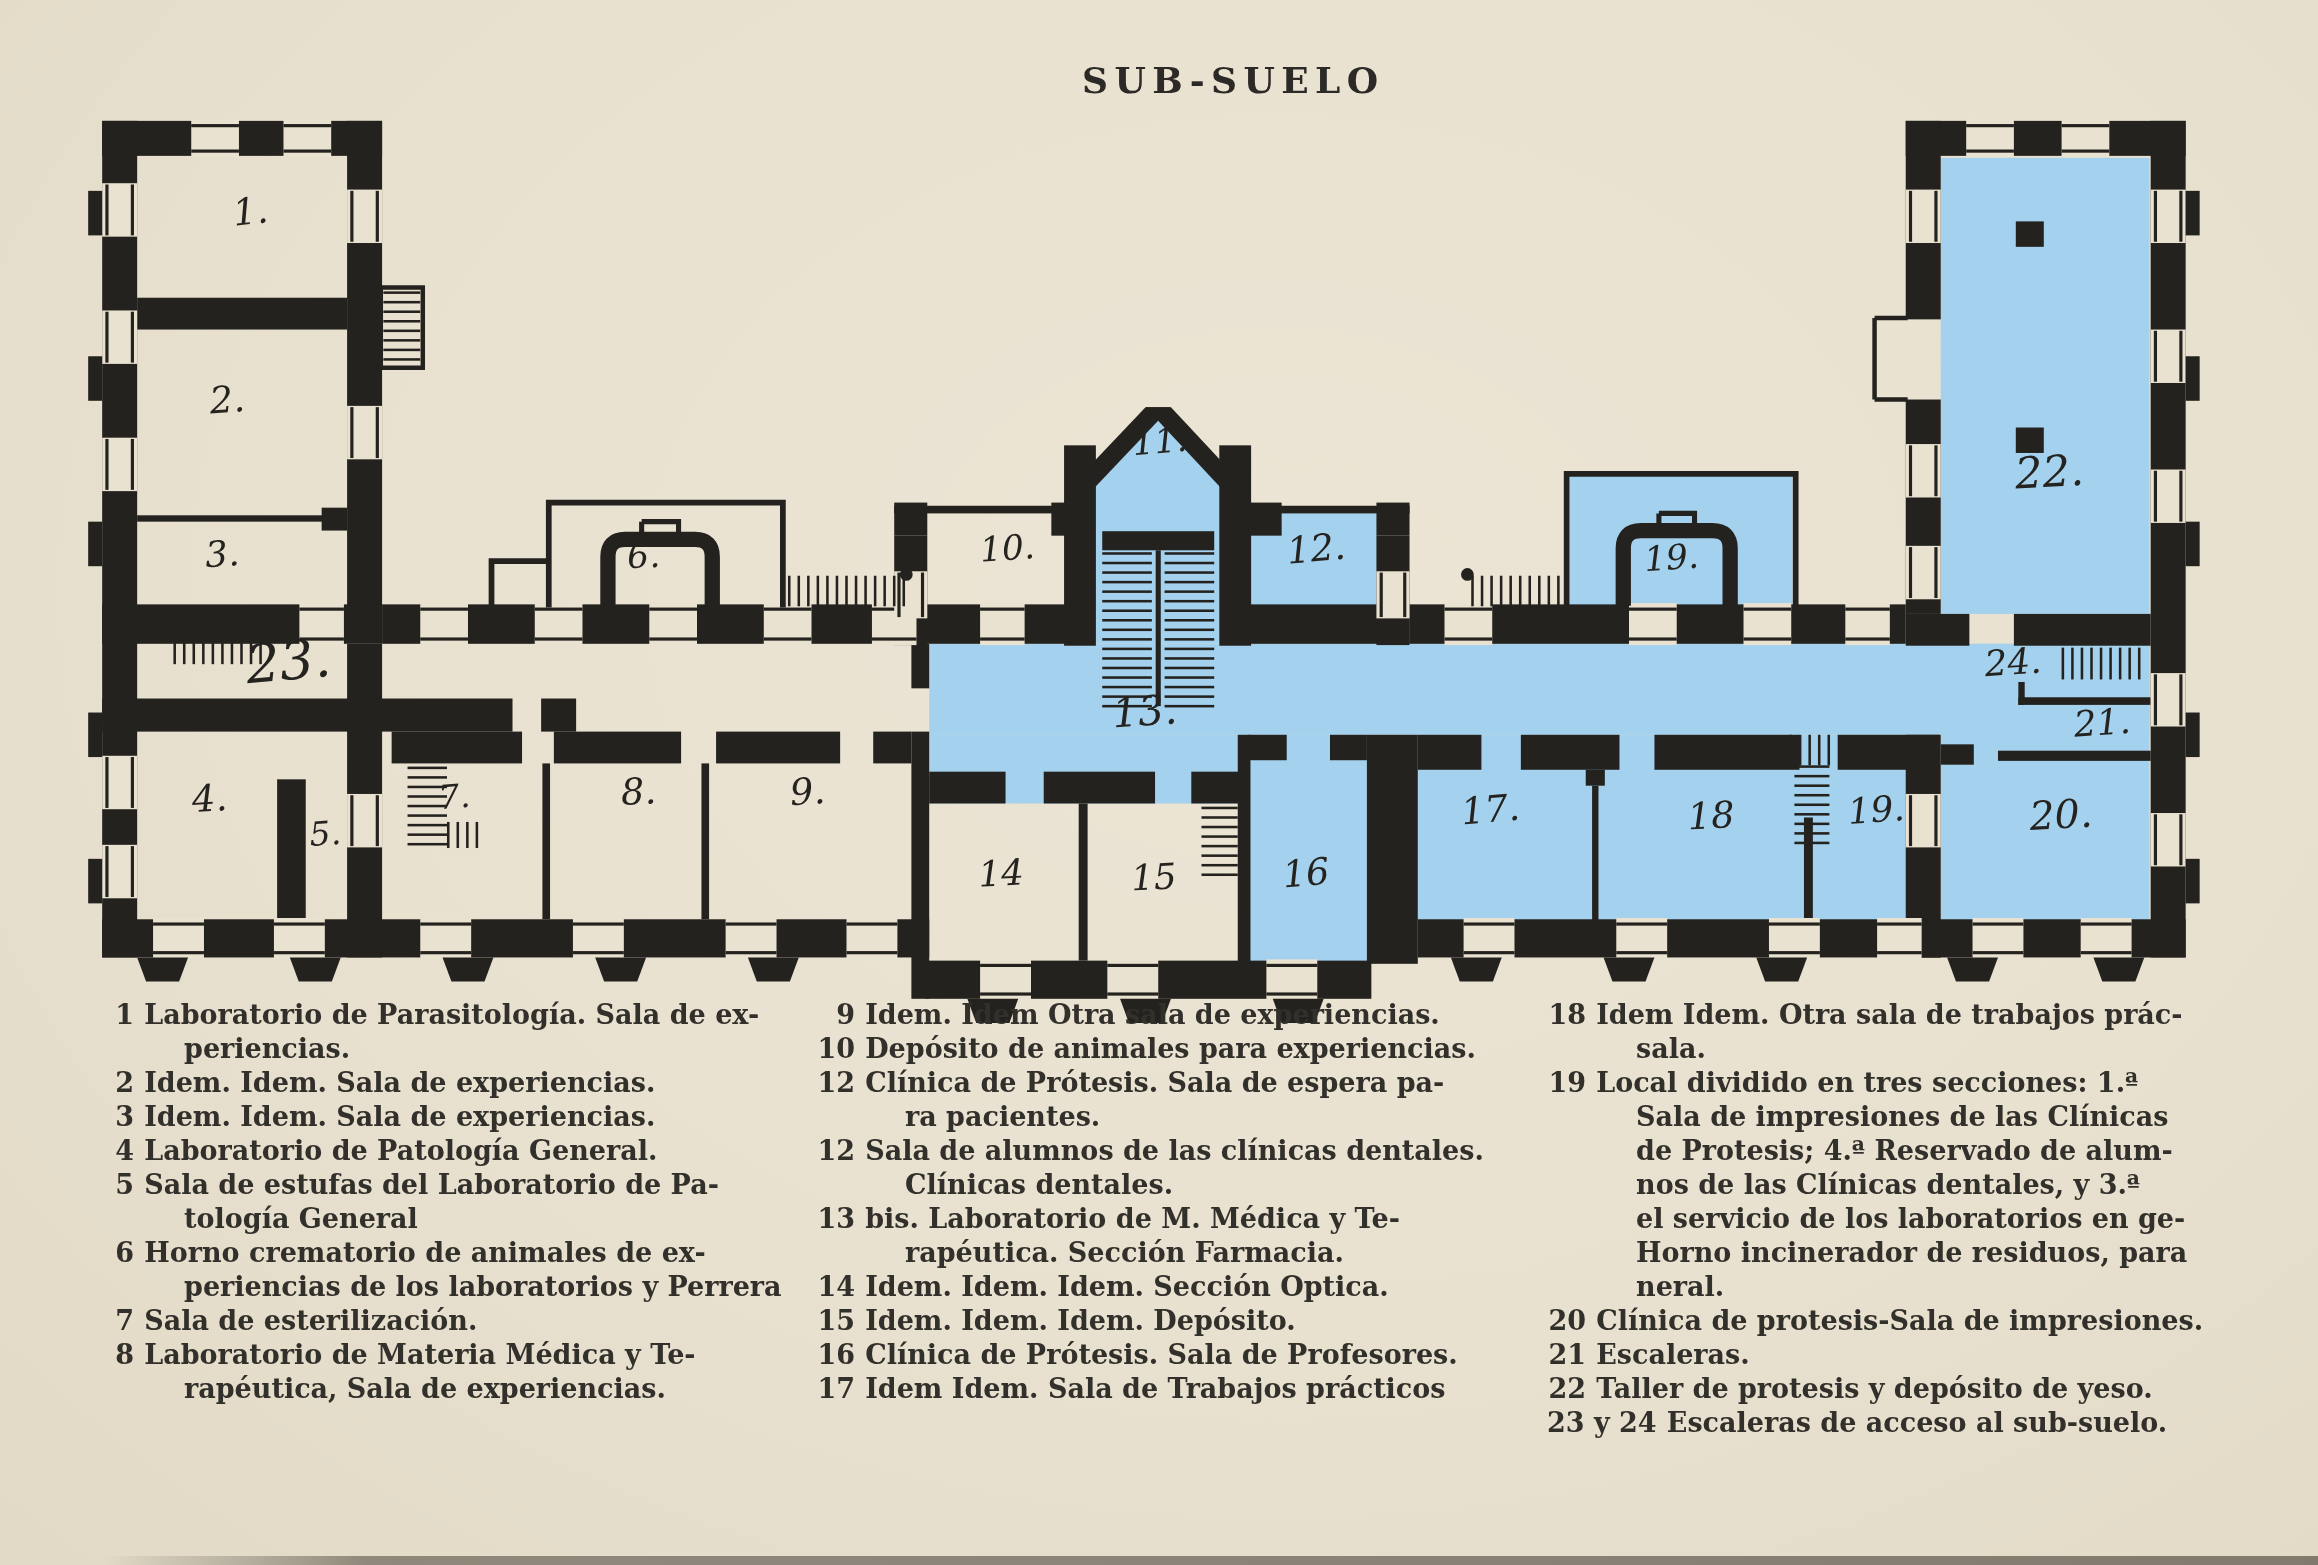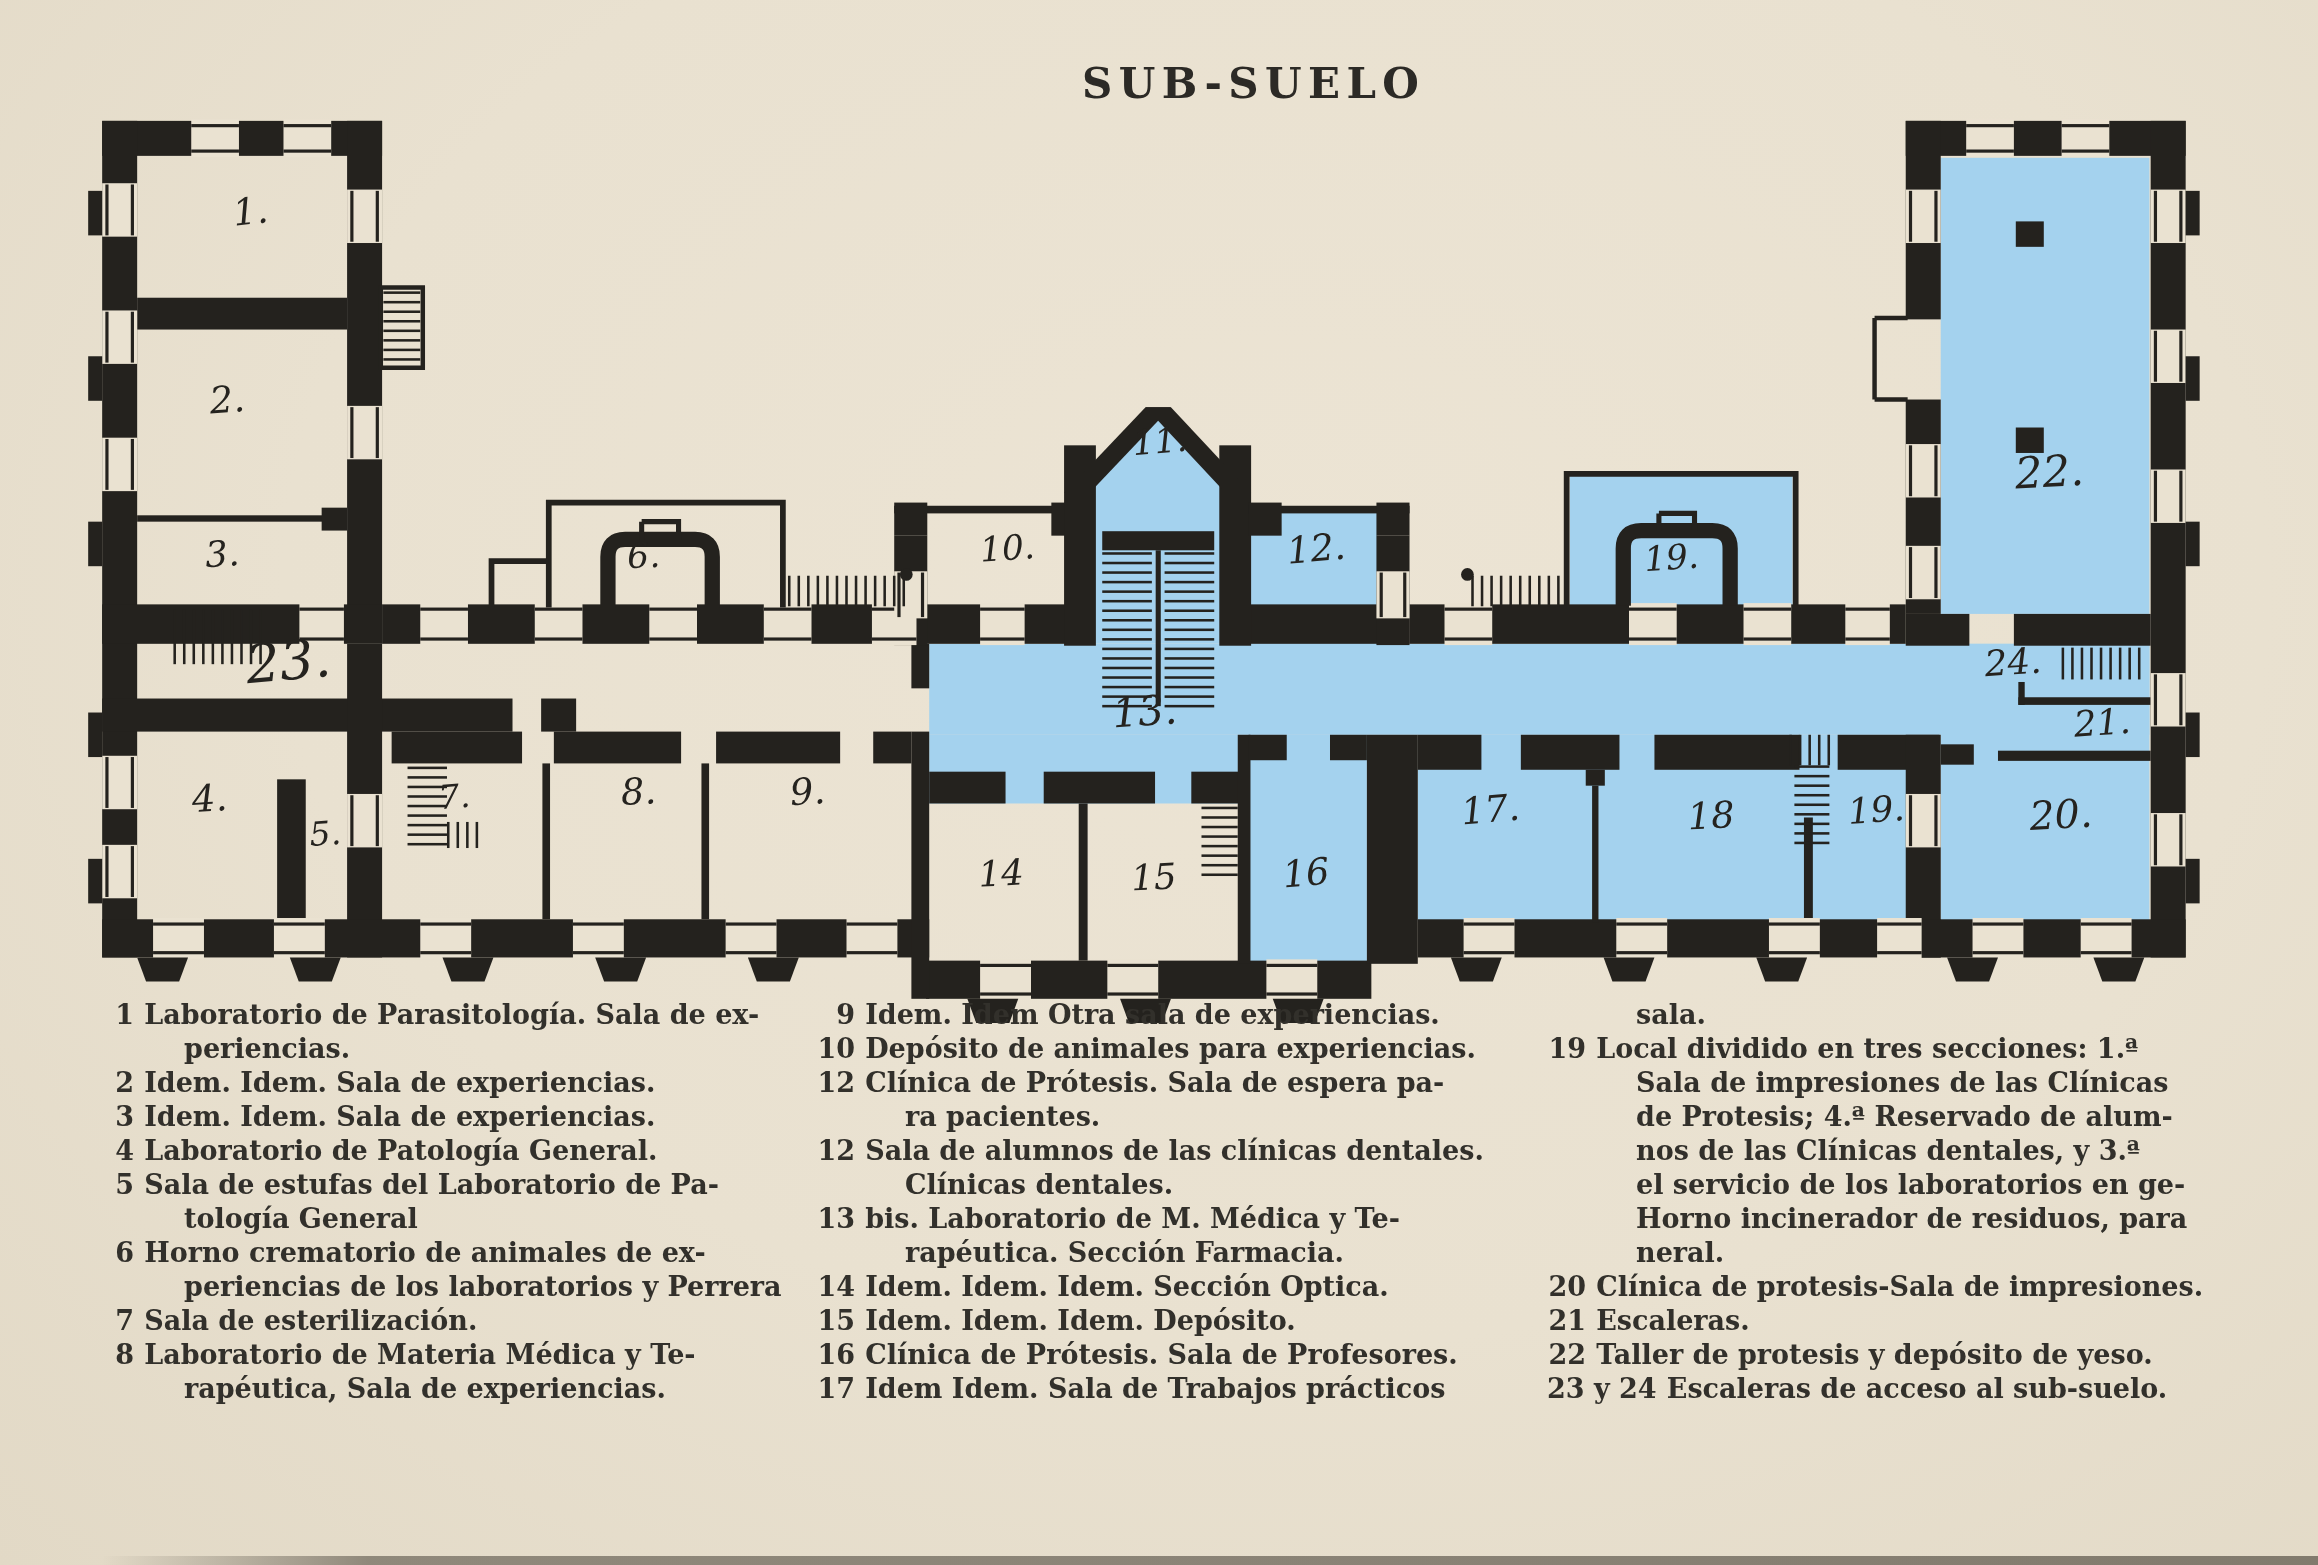--- a/index.html
+++ b/index.html
@@ -1,19 +1,19 @@
 <!DOCTYPE html>
 <html style="font-size:10.2px"><head>
 <meta charset="utf-8">
 <style>
   html,body{margin:0;padding:0;background:#d8d0bf;}
   .page{position:relative;width:2319px;height:1565px;overflow:hidden;
         background:radial-gradient(ellipse at 55% 38%, #ece4d4 0%, #e9e1d0 55%, #e2d9c6 100%);
         font-family:"DejaVu Serif", serif;}
-  .page-title{position:absolute;left:1082px;top:59px;font-size:42px;font-weight:bold;
+  .page-title{position:absolute;left:1082px;top:59px;font-size:36px;font-weight:bold;
         letter-spacing:6.4px;color:#2c2a26;white-space:nowrap;}
   #plan-svg{position:absolute;left:0;top:0;}
   .legend{position:absolute;top:998px;color:#32302b;font-size:27px;line-height:34px;font-weight:bold;}
   .lg-col{position:absolute;top:0;}
   .lg-col.c0{left:95px;width:716px;}
   .lg-col.c1{left:816px;width:732px;}
   .lg-col.c2{left:1547px;width:748px;}
   .lg-num{display:inline-block;min-width:39px;text-align:right;margin-right:10.2px;white-space:nowrap;}
   .lg-first{white-space:nowrap;}
   .lg-cont{padding-left:89px;white-space:nowrap;}
@@ -499,20 +499,21 @@
         </div>
         <div class="lg-item">
           <div><span class="lg-num">16</span><span class="lg-first">Clínica de Prótesis. Sala de Profesores.</span></div>
         </div>
         <div class="lg-item">
           <div><span class="lg-num">17</span><span class="lg-first">Idem Idem. Sala de Trabajos prácticos</span></div>
         </div>
       </div>
     <div class="lg-col c2">
         <div class="lg-item">
+          <div><span class="lg-num">18</span><span class="lg-first">Idem Idem. Otra sala  de trabajos prác-</span></div>
           <div class="lg-cont">sala.</div>
         </div>
         <div class="lg-item">
           <div><span class="lg-num">19</span><span class="lg-first">Local dividido en tres secciones: 1.ª</span></div>
           <div class="lg-cont">Sala de impresiones de las Clínicas</div>
           <div class="lg-cont">de Protesis; 4.ª Reservado de alum-</div>
           <div class="lg-cont">nos de las Clínicas dentales, y 3.ª</div>
           <div class="lg-cont">el servicio de los laboratorios en ge-</div>
           <div class="lg-cont">Horno incinerador de residuos, para</div>
           <div class="lg-cont">neral.</div>

